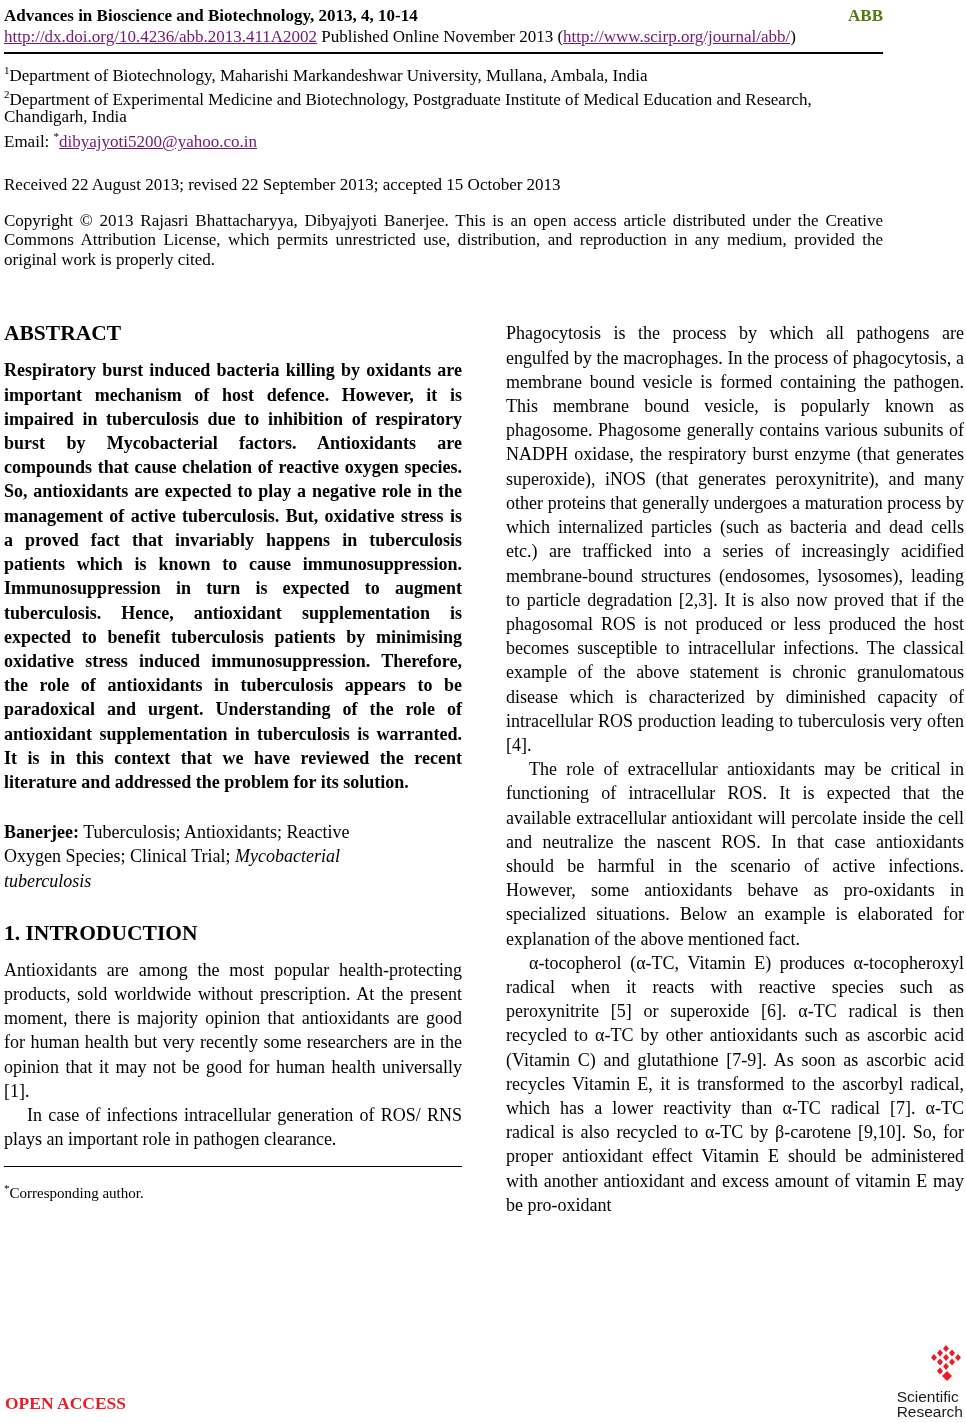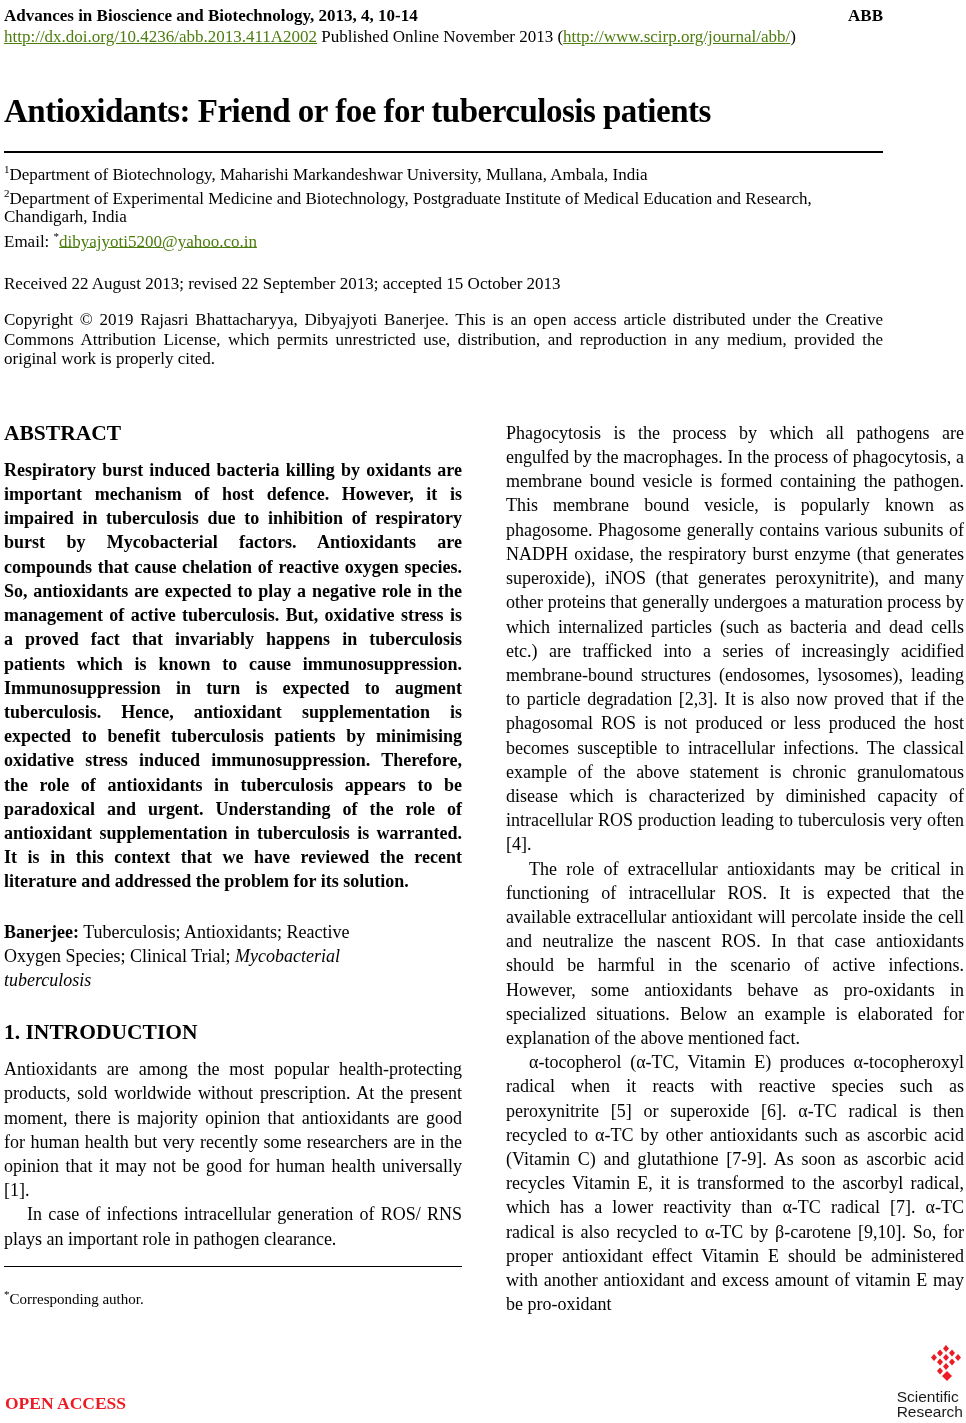--- a/index.html
+++ b/index.html
@@ -18,27 +18,27 @@
     width: 888px;
   }
   
   .hdr-row1 {
     display: flex;
     justify-content: space-between;
     font-weight: bold;
     font-size: 17px;
     line-height: 21px;
   }
-  .hdr-abbrev { color: #000000; }
+  .hdr-abbrev { color: #4d7c0f; }
   .hdr-row2 {
     font-size: 17px;
     line-height: 21px;
   }
   a.doc-link {
-    color: #4d7c0f;
+    color: #701a75;
     text-decoration: underline;
     cursor: pointer;
   }
   
   .article-title {
     font-size: 33px;
     font-weight: bold;
     line-height: 1.1;
     margin-top: 46px;
     letter-spacing: -0.5px;
@@ -99,21 +99,21 @@
   }
   .keywords .kw-label { font-weight: bold; }
   .keywords .kw-italic { font-style: italic; }
   .intro-heading { margin-top: 28px !important; }
   .col p { margin: 0; }
   .indent { text-indent: 23px; }
   
   .footnote {
     margin-top: 15px;
     border-top: 1.4px solid #000;
-    padding-top: 18px;
+    padding-top: 12px;
     font-size: 15px;
     line-height: 18px;
     text-align: left;
   }
   
   .open-access {
     position: absolute;
     left: 5px;
     bottom: 9px;
     color: #ed1c24;
@@ -143,37 +143,36 @@
 <div class="page">
 
   <div class="hdr-row1">
     <span>Advances in Bioscience and Biotechnology, 2013, 4, 10-14</span>
     <span class="hdr-abbrev">ABB</span>
   </div>
   <div class="hdr-row2">
     <a class="doc-link">http://dx.doi.org/10.4236/abb.2013.411A2002</a><span> Published Online November 2013 (</span><a class="doc-link">http://www.scirp.org/journal/abb/</a><span>)</span>
   </div>
 
-  <h1 class="article-title">Antioxidants: Friend or foe for tuberculosis patients</h1>
 
   <hr class="authors-rule">
 
   <div class="affil">
     <sup>1</sup><span>Department of Biotechnology, Maharishi Markandeshwar University, Mullana, Ambala, India</span>
   </div>
   <div class="affil">
     <sup>2</sup><span>Department of Experimental Medicine and Biotechnology, Postgraduate Institute of Medical Education and Research, Chandigarh, India</span>
   </div>
   <div class="email">
     <span>Email: </span><sup>*</sup><a class="doc-link">dibyajyoti5200@yahoo.co.in</a>
   </div>
 
   <div class="dates">Received 22 August 2013; revised 22 September 2013; accepted 15 October 2013</div>
 
-  <div class="copyright">Copyright © 2019 Rajasri Bhattacharyya, Dibyajyoti Banerjee. This is an open access article distributed under the Creative Commons Attribution License, which permits unrestricted use, distribution, and reproduction in any medium, provided the original work is properly cited.</div>
+  <div class="copyright">Copyright © 2013 Rajasri Bhattacharyya, Dibyajyoti Banerjee. This is an open access article distributed under the Creative Commons Attribution License, which permits unrestricted use, distribution, and reproduction in any medium, provided the original work is properly cited.</div>
 
   <div class="columns">
 
     <div class="col">
       <h2>ABSTRACT</h2>
       <p class="abstract-body">Respiratory burst induced bacteria killing by oxidants are important mechanism of host defence. However, it is impaired in tuberculosis due to inhibition of respiratory burst by Mycobacterial factors. Antioxidants are compounds that cause chelation of reactive oxygen species. So, antioxidants are expected to play a negative role in the management of active tuberculosis. But, oxidative stress is a proved fact that invariably happens in tuberculosis patients which is known to cause immunosuppression. Immunosuppression in turn is expected to augment tuberculosis. Hence, antioxidant supplementation is expected to benefit tuberculosis patients by minimising oxidative stress induced immunosuppression. Therefore, the role of antioxidants in tuberculosis appears to be paradoxical and urgent. Understanding of the role of antioxidant supplementation in tuberculosis is warranted. It is in this context that we have reviewed the recent literature and addressed the problem for its solution.</p>
 
       <div class="keywords">
         <span class="kw-label">Banerjee:</span><span> Tuberculosis; Antioxidants; Reactive Oxygen Species; Clinical Trial; </span><span class="kw-italic">Mycobacterial tuberculosis</span>
       </div>

